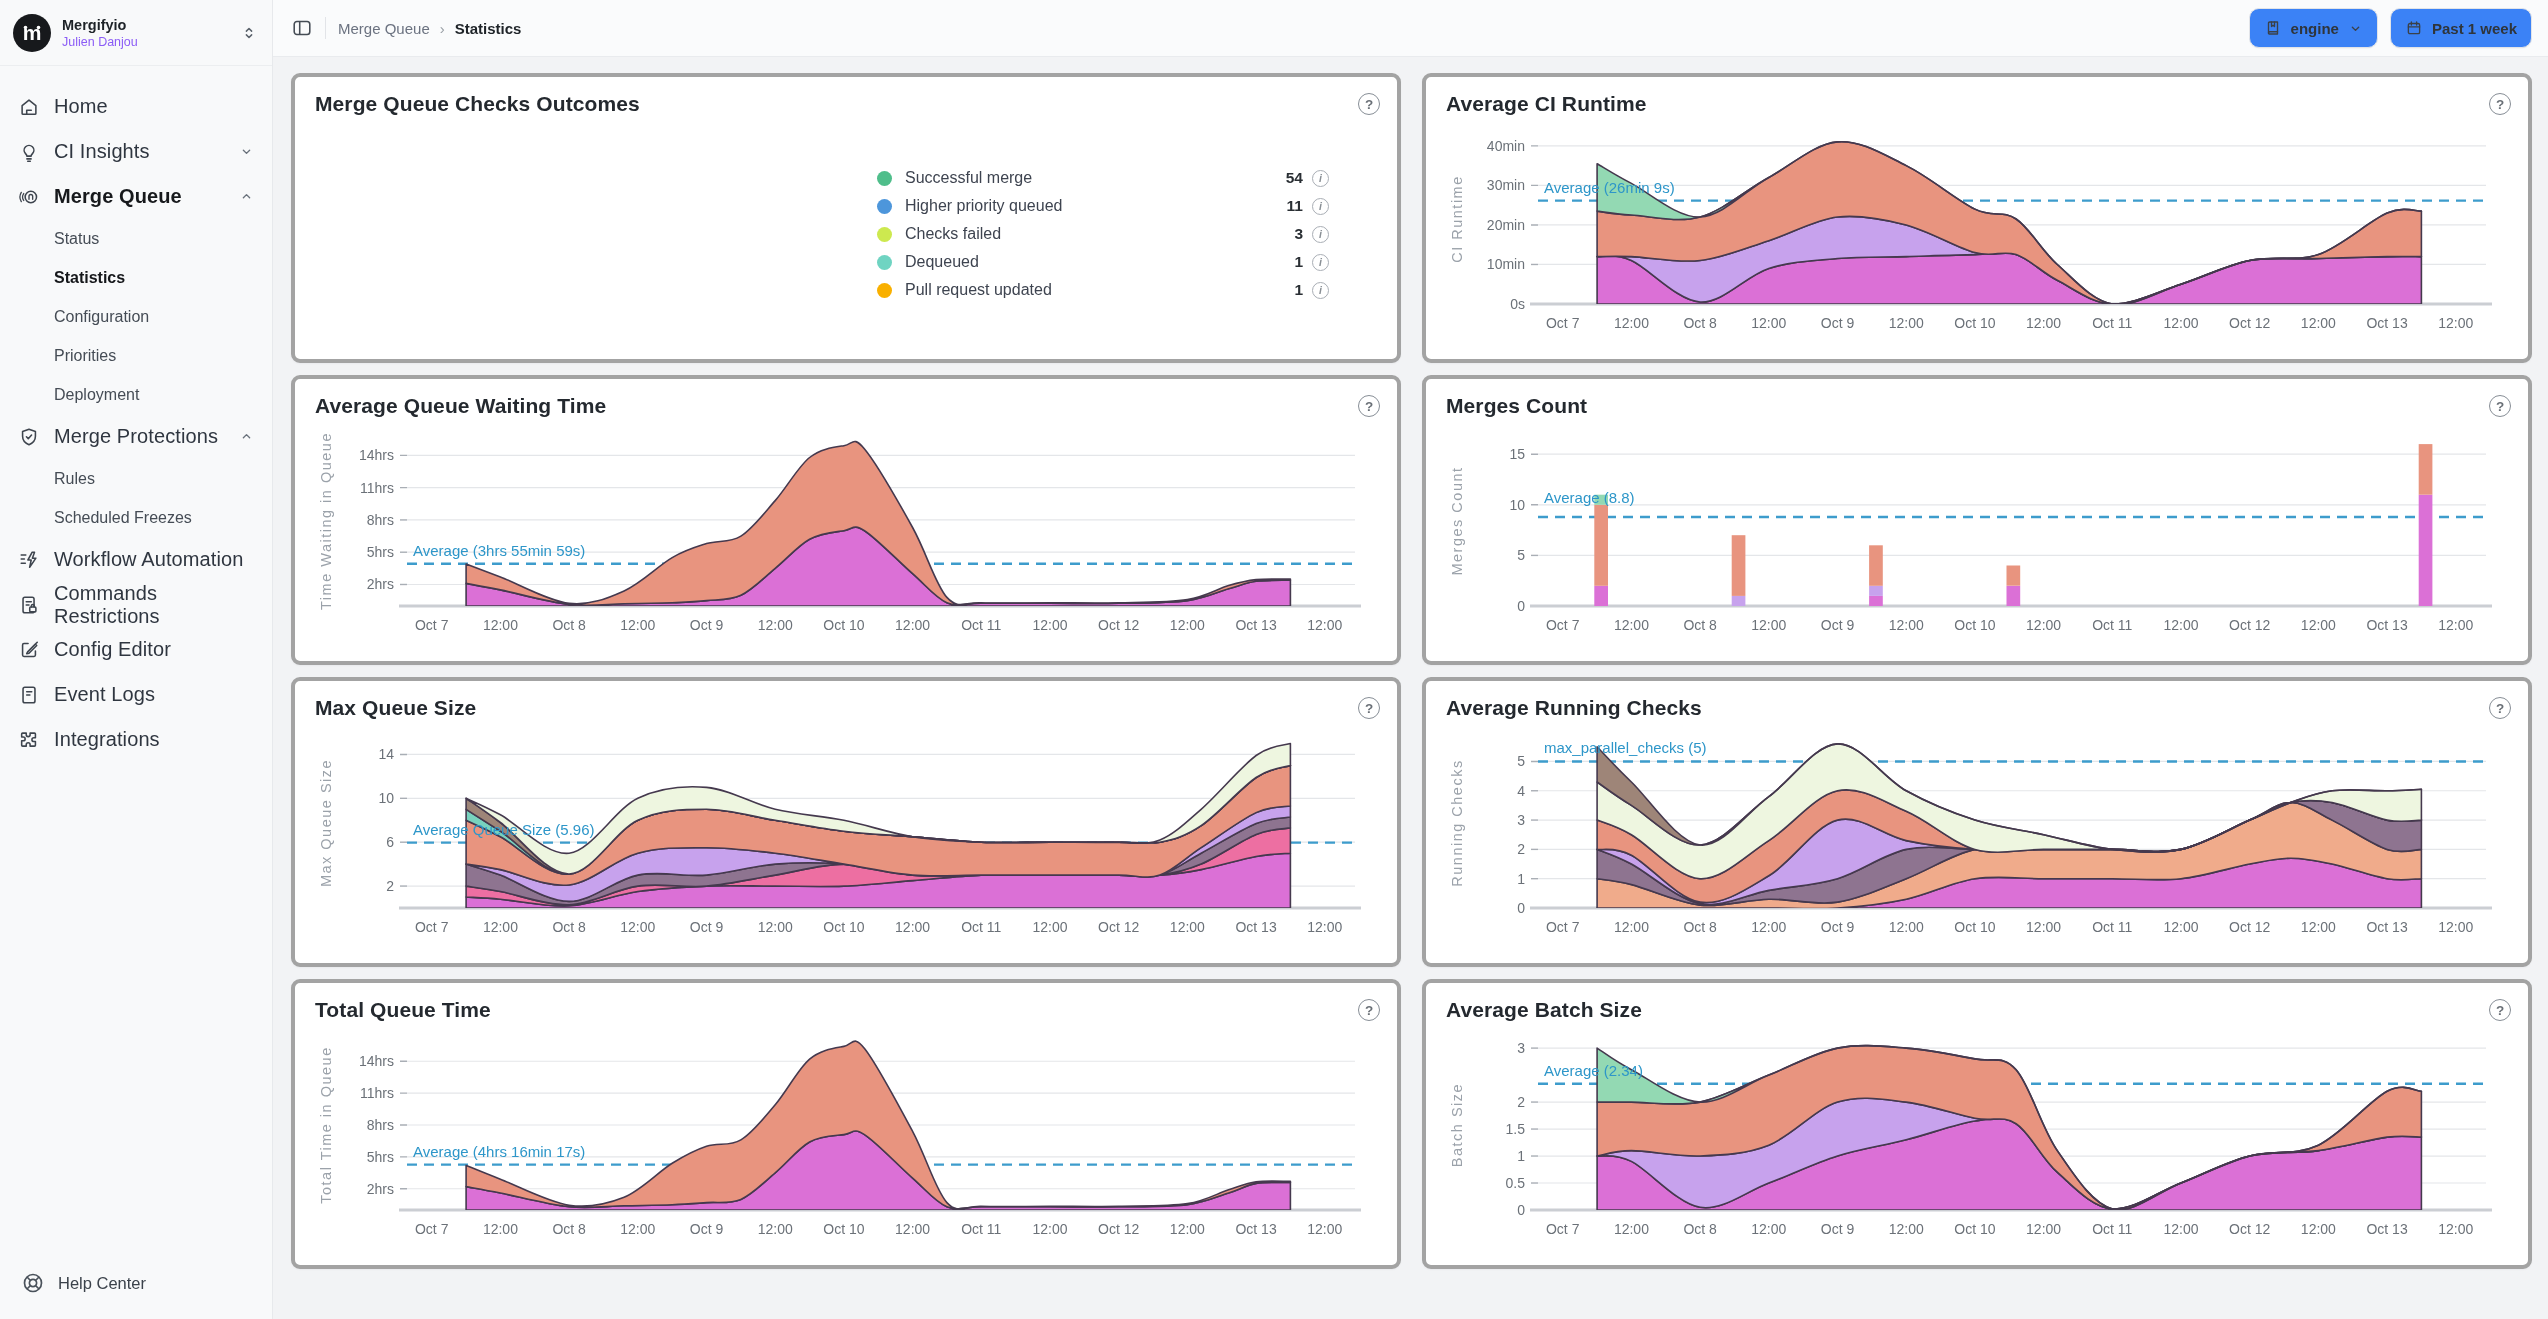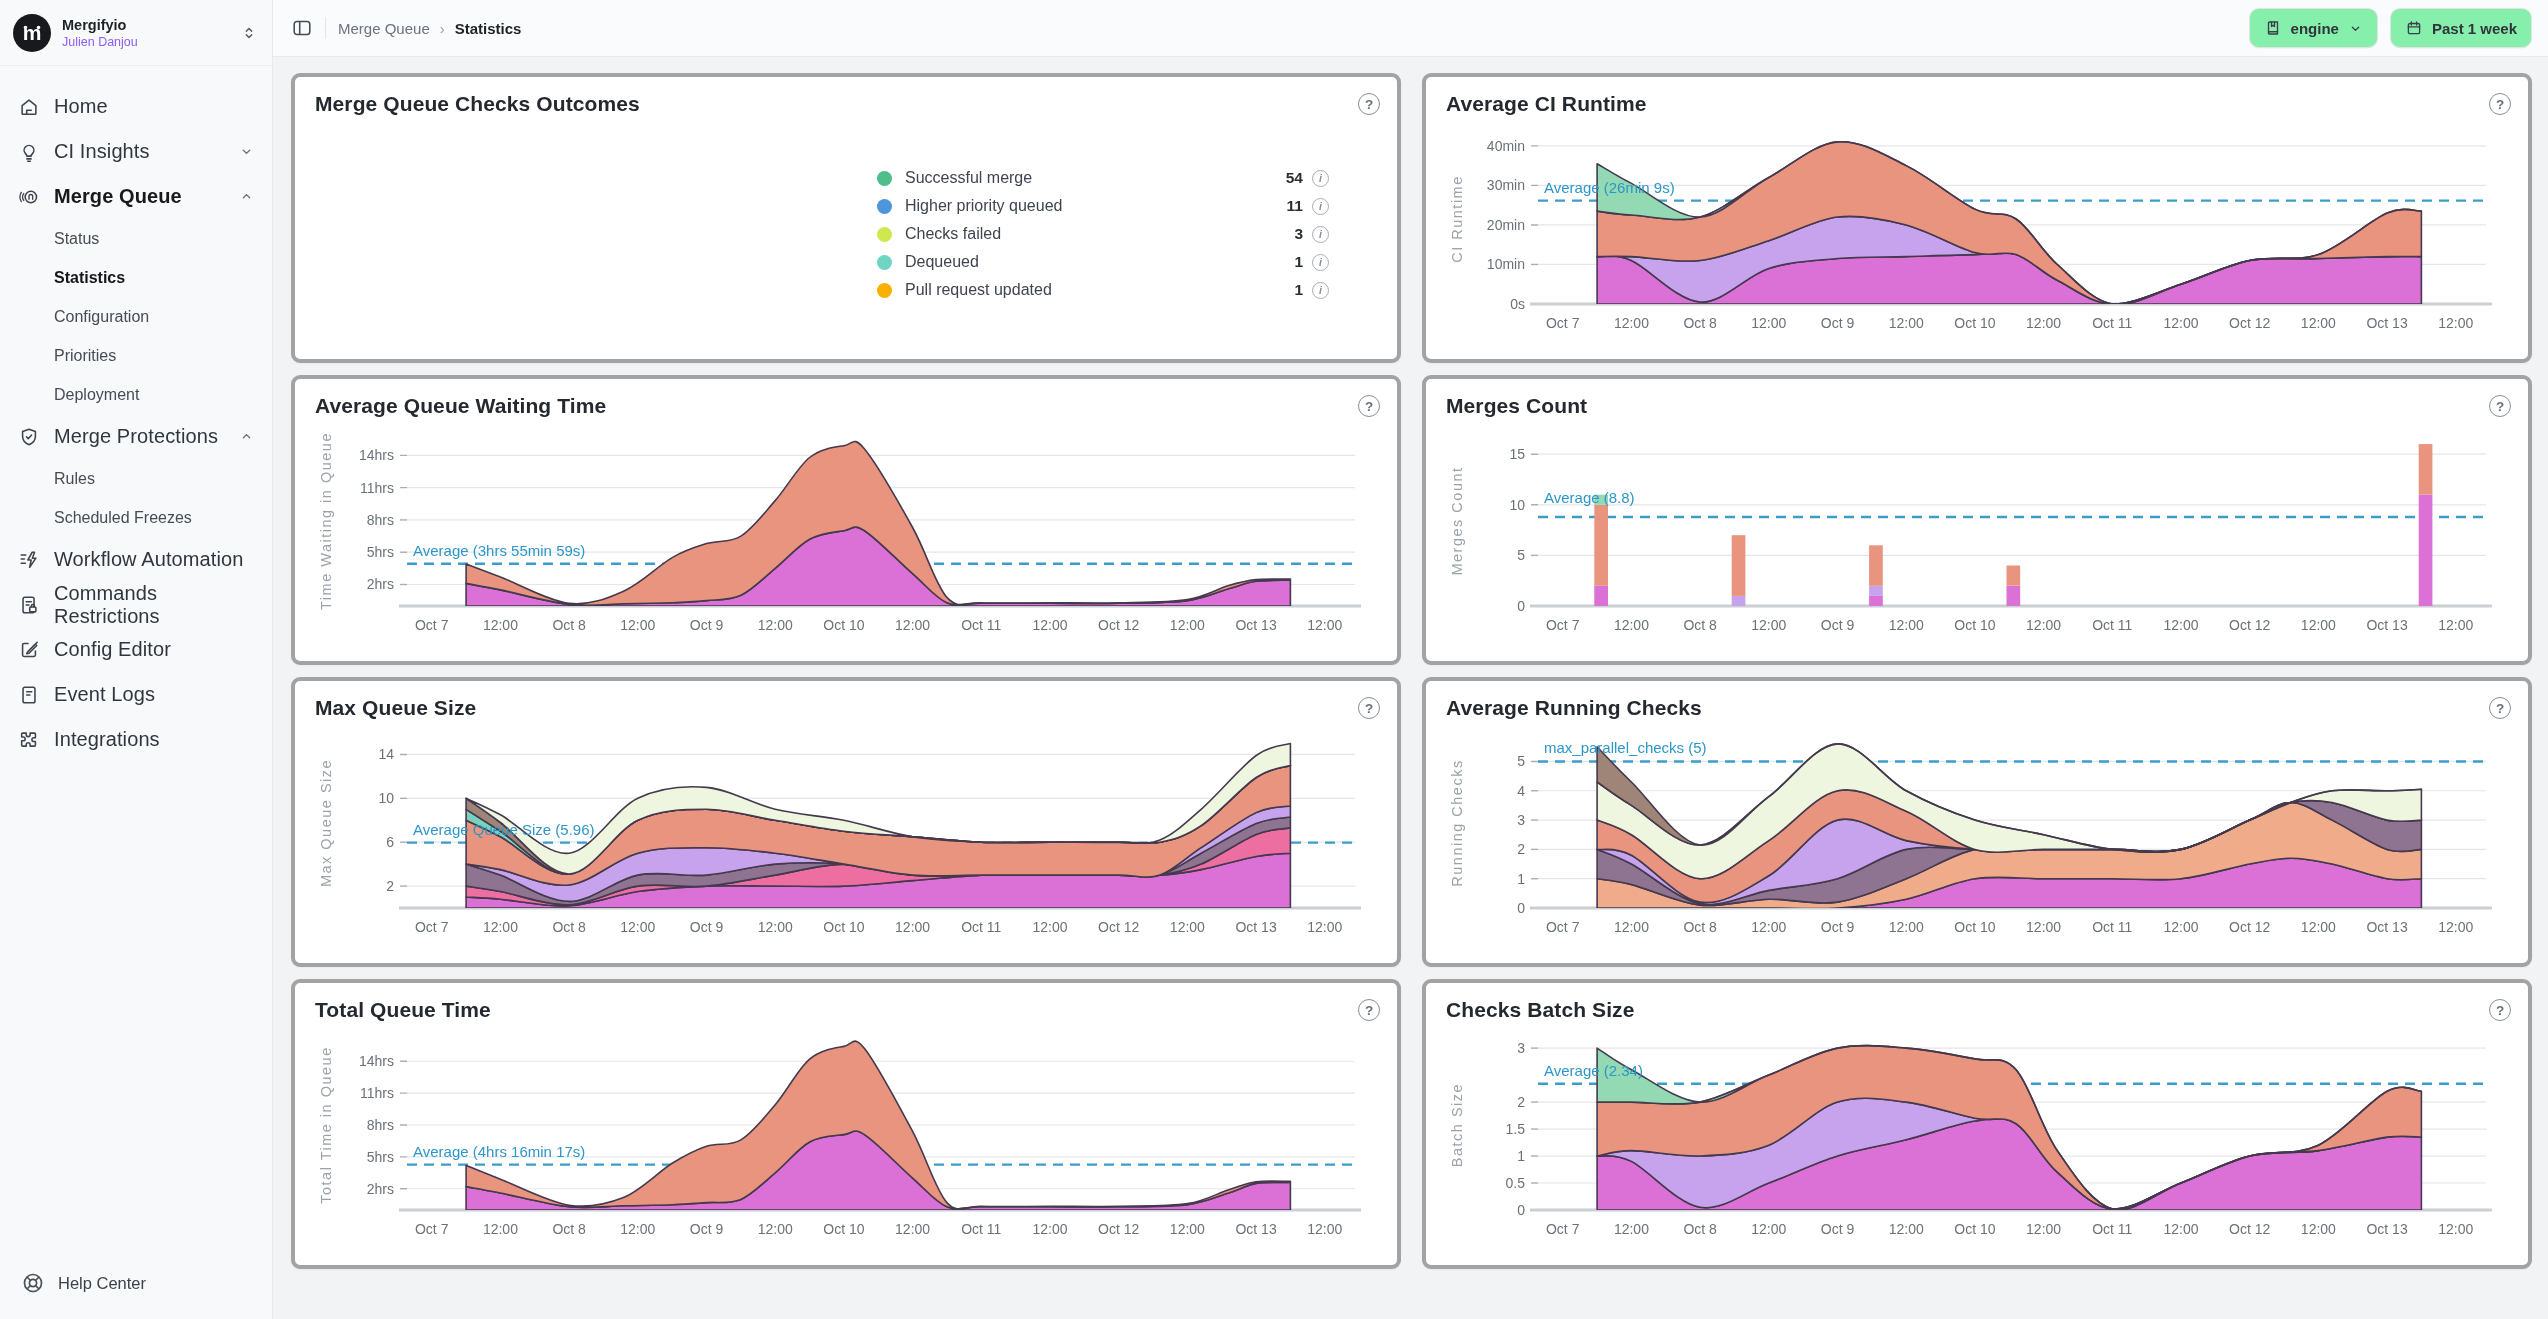--- a/index.html
+++ b/index.html
@@ -29,21 +29,21 @@
   
   .content { flex:1; display:flex; flex-direction:column; min-width:0; }
   .topbar { height:57px; background:#FAFBFC; border-bottom:1px solid #E9EBEE; display:flex; align-items:center; padding:0 16px 0 18px; gap:12px; }
   .tb-ico { color:#454C55; display:flex; cursor:pointer; }
   .tb-div { width:1px; height:22px; background:#E2E4E8; }
   .crumbs { display:flex; align-items:center; gap:10px; font-size:15px; }
   .crumb-a { color:#6B7280; cursor:pointer; }
   .crumb-sep { color:#9AA0A6; font-size:15px; }
   .crumb-b { color:#1E2328; font-weight:700; }
   .tb-spacer { flex:1; }
-  .tb-btn { height:40px; display:flex; align-items:center; gap:9px; background:#86efac; border:1px solid #E2E4E8; border-radius:10px; padding:0 14px; font-size:15px; color:#2F353B; cursor:pointer; box-shadow:0 1px 1px rgba(16,24,40,.03); }
+  .tb-btn { height:40px; display:flex; align-items:center; gap:9px; background:#3b82f6; border:1px solid #E2E4E8; border-radius:10px; padding:0 14px; font-size:15px; color:#2F353B; cursor:pointer; box-shadow:0 1px 1px rgba(16,24,40,.03); }
   .tb-btn .bico { color:#3A4149; display:flex; }
   .repo-name { font-weight:600; }
   .period-name { font-weight:700; }
   .filtersbar { height:53px; background:#F3F4F6; border-bottom:1px solid #E9EBEE; display:flex; align-items:center; gap:12px; padding:0 18px; }
   .filters-lbl { font-size:15.5px; font-weight:600; color:#41474F; }
 
   
   .grid { flex:1; padding:16px 16px 0 18px; display:grid; grid-template-columns:1fr 1fr; grid-auto-rows:290px; gap:12px 21px; align-content:start; }
   .card { background:#FFFFFF; border:4px solid #a3a3a3; border-radius:9px; box-shadow:0 1px 2px rgba(16,24,40,.04); padding:15px 20px 0 20px; position:relative; overflow:hidden; }
   .card-title { font-size:21px; font-weight:600; color:#24292F; letter-spacing:.1px; }
@@ -616,21 +616,21 @@
             <path d="M151.1 158.6C156.8 159.7 168.3 161.6 185.4 165.0C202.6 168.4 233.5 176.7 254.1 178.8C274.7 180.9 291.9 178.1 309.1 177.8C326.3 177.4 343.4 177.2 357.2 176.7C370.9 176.2 380.1 175.4 391.5 174.6C403.0 173.7 414.4 176.3 425.9 171.4C437.3 166.4 448.8 154.4 460.2 144.8C471.7 135.3 483.1 120.4 494.6 114.0C506.0 107.6 519.7 107.8 528.9 106.6C538.1 105.3 538.1 99.3 549.5 106.6C561.0 113.8 583.9 138.1 597.6 150.1C611.3 162.2 620.5 174.0 631.9 178.8C643.4 183.6 649.1 178.8 666.3 178.8C683.5 178.8 712.1 178.8 735.0 178.8C757.9 178.8 780.8 179.2 803.7 178.8C826.6 178.5 854.1 179.0 872.4 176.7C890.7 174.4 902.2 168.5 913.6 165.0C925.0 161.5 930.8 157.2 941.1 155.4C951.4 153.7 969.7 154.6 975.4 154.4L975.4 182.0C969.7 182.0 951.4 182.0 941.1 182.0C930.8 182.0 925.0 182.0 913.6 182.0C902.2 182.0 890.7 182.0 872.4 182.0C854.1 182.0 826.6 182.0 803.7 182.0C780.8 182.0 757.9 182.0 735.0 182.0C712.1 182.0 683.5 182.0 666.3 182.0C649.1 182.0 643.4 182.0 631.9 182.0C620.5 182.0 611.3 182.0 597.6 182.0C583.9 182.0 561.0 182.0 549.5 182.0C538.1 182.0 538.1 182.0 528.9 182.0C519.7 182.0 506.0 182.0 494.6 182.0C483.1 182.0 471.7 182.0 460.2 182.0C448.8 182.0 437.3 182.0 425.9 182.0C414.4 182.0 403.0 182.0 391.5 182.0C380.1 182.0 370.9 182.0 357.2 182.0C343.4 182.0 326.3 182.0 309.1 182.0C291.9 182.0 274.7 182.0 254.1 182.0C233.5 182.0 202.6 182.0 185.4 182.0C168.3 182.0 156.8 182.0 151.1 182.0Z" fill="#DB70D6" stroke="#45394E" stroke-width="1.6" stroke-linejoin="round"></path>
             <path d="M151.1 137.4C156.8 139.7 168.3 144.5 185.4 151.2C202.6 157.8 233.5 174.2 254.1 177.2C274.7 180.2 291.9 176.2 309.1 169.3C326.3 162.3 343.4 143.8 357.2 135.3C370.9 126.8 380.1 122.1 391.5 118.3C403.0 114.4 414.4 118.8 425.9 111.9C437.3 105.0 448.8 90.3 460.2 76.8C471.7 63.4 483.1 40.9 494.6 31.1C506.0 21.4 519.7 20.1 528.9 18.4C538.1 16.6 538.1 6.3 549.5 20.5C561.0 34.7 583.9 77.7 597.6 103.4C611.3 129.1 620.5 162.1 631.9 174.6C643.4 187.0 649.1 177.7 666.3 178.3C683.5 178.9 712.1 178.3 735.0 178.3C757.9 178.3 780.8 178.7 803.7 178.3C826.6 177.8 854.1 178.4 872.4 175.6C890.7 172.9 902.2 165.4 913.6 161.8C925.0 158.2 930.8 155.3 941.1 153.8C951.4 152.4 969.7 153.4 975.4 153.3L975.4 154.4C969.7 154.6 951.4 153.7 941.1 155.4C930.8 157.2 925.0 161.5 913.6 165.0C902.2 168.5 890.7 174.4 872.4 176.7C854.1 179.0 826.6 178.5 803.7 178.8C780.8 179.2 757.9 178.8 735.0 178.8C712.1 178.8 683.5 178.8 666.3 178.8C649.1 178.8 643.4 183.6 631.9 178.8C620.5 174.0 611.3 162.2 597.6 150.1C583.9 138.1 561.0 113.8 549.5 106.6C538.1 99.3 538.1 105.3 528.9 106.6C519.7 107.8 506.0 107.6 494.6 114.0C483.1 120.4 471.7 135.3 460.2 144.8C448.8 154.4 437.3 166.4 425.9 171.4C414.4 176.3 403.0 173.7 391.5 174.6C380.1 175.4 370.9 176.2 357.2 176.7C343.4 177.2 326.3 177.4 309.1 177.8C291.9 178.1 274.7 180.9 254.1 178.8C233.5 176.7 202.6 168.4 185.4 165.0C168.3 161.6 156.8 159.7 151.1 158.6Z" fill="#E8947F" stroke="#45394E" stroke-width="1.6" stroke-linejoin="round"></path>
           </g>
           <text x="98" y="128.63125000000002" class="avg">Average (4hrs 16min 17s)</text>
           <text x="16" y="97" class="ytitle" text-anchor="middle" transform="rotate(-90 16 97)">Total Time in Queue</text>
         </svg>
     </section>
 
     <section class="card">
       <div class="card-head">
-          <h2 class="card-title">Checks Batch Size</h2>
+          <h2 class="card-title">Average Batch Size</h2>
         </div>
       <span class="help-dot">?</span>
       <svg class="chart" width="1070" height="214" viewBox="0 0 1070 214">
           <line x1="85" x2="92" y1="182" y2="182" stroke="#A9AEB5" stroke-width="1.4"></line>
           <text x="79" y="187" text-anchor="end" class="tick">0</text>
           <line x1="92" x2="1040" y1="155.015873015873" y2="155.015873015873" stroke="#E4E6E9" stroke-width="1.2"></line>
           <line x1="85" x2="92" y1="155.015873015873" y2="155.015873015873" stroke="#A9AEB5" stroke-width="1.4"></line>
           <text x="79" y="160.015873015873" text-anchor="end" class="tick">0.5</text>
           <line x1="92" x2="1040" y1="128.03174603174602" y2="128.03174603174602" stroke="#E4E6E9" stroke-width="1.2"></line>
           <line x1="85" x2="92" y1="128.03174603174602" y2="128.03174603174602" stroke="#A9AEB5" stroke-width="1.4"></line>

